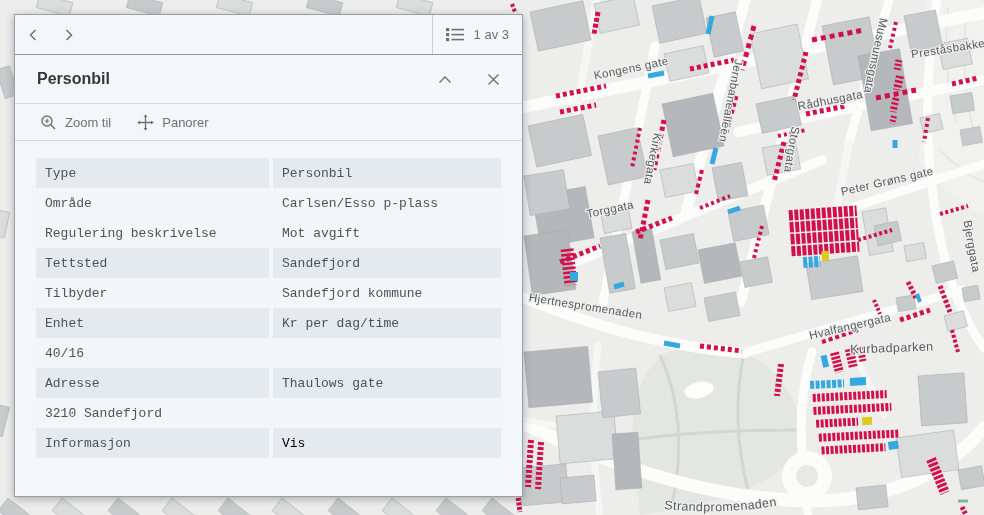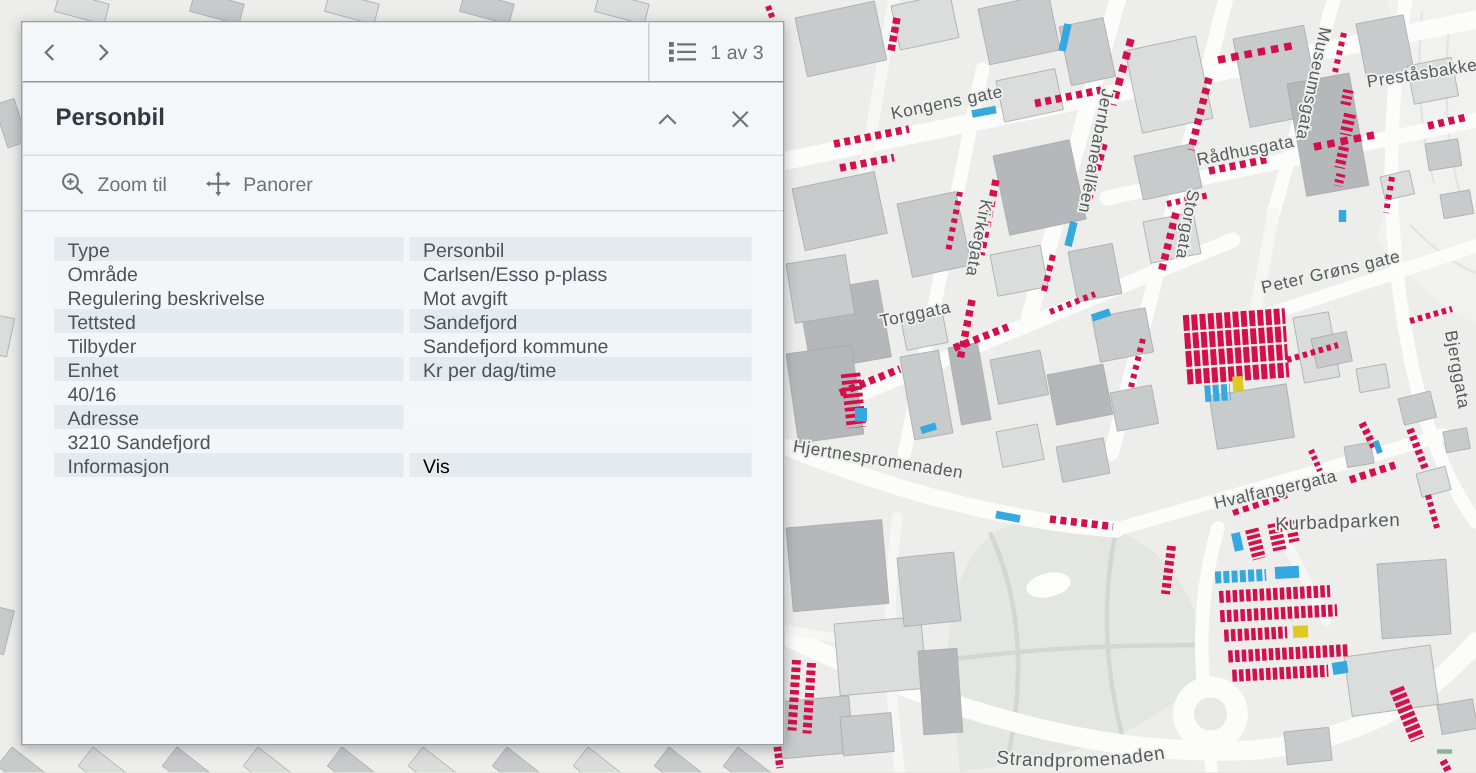--- a/index.html
+++ b/index.html
@@ -39,21 +39,21 @@
   .titlebar{flex:0 0 48px;display:flex;align-items:center;
             border-bottom:1px solid #d3dbe1;padding:0 12px 0 22px;}
   .titlebar h1{flex:1;margin:0;font-size:16px;font-weight:bold;color:var(--c-title,#31383e);}
   .iconbtn{width:34px;height:30px;border:none;background:none;color:#6b7378;
            display:flex;align-items:center;justify-content:center;cursor:pointer;padding:0;}
   .actions{flex:0 0 36px;display:flex;align-items:center;padding:0 12px;
            border-bottom:1px solid #d3dbe1;}
   .actbtn{display:flex;align-items:center;gap:8px;height:100%;padding:0 13px;border:none;
           background:none;color:#6b7378;font-size:13px;cursor:pointer;}
   .content{flex:1;padding:17px 21px 14px 21px;overflow:hidden;}
-  .row{display:flex;height:16px;}
+  .row{display:flex;height:30px;font-family:Liberation Mono, monospace;}
   .cell{display:flex;align-items:center;font-size:13px;color:#4c5359;
         padding-left:9px;box-sizing:border-box;}
   .cell.label{width:233px;margin-right:4px;}
   .cell.value{flex:1;}
   .row.odd  .cell{background:var(--row-dark,#e4eaee);}
   .row.even .cell{background:var(--row-light,#f2f6f9);}
   .cell.muted{color:#000000;}
 </style>
 </head>
 <body>
@@ -377,20 +377,21 @@
           </div>
           <div class="row odd">
             <div class="cell label">Enhet</div>
             <div class="cell value">Kr per dag/time</div>
           </div>
           <div class="row even">
             <div class="cell value">40/16</div>
           </div>
           <div class="row odd">
             <div class="cell label">Adresse</div>
+            <div class="cell value">Thaulows gate</div>
           </div>
           <div class="row even">
             <div class="cell value">3210 Sandefjord</div>
           </div>
           <div class="row odd">
             <div class="cell label">Informasjon</div>
             <div class="cell value muted">Vis</div>
           </div>
         </div>
     </div>

